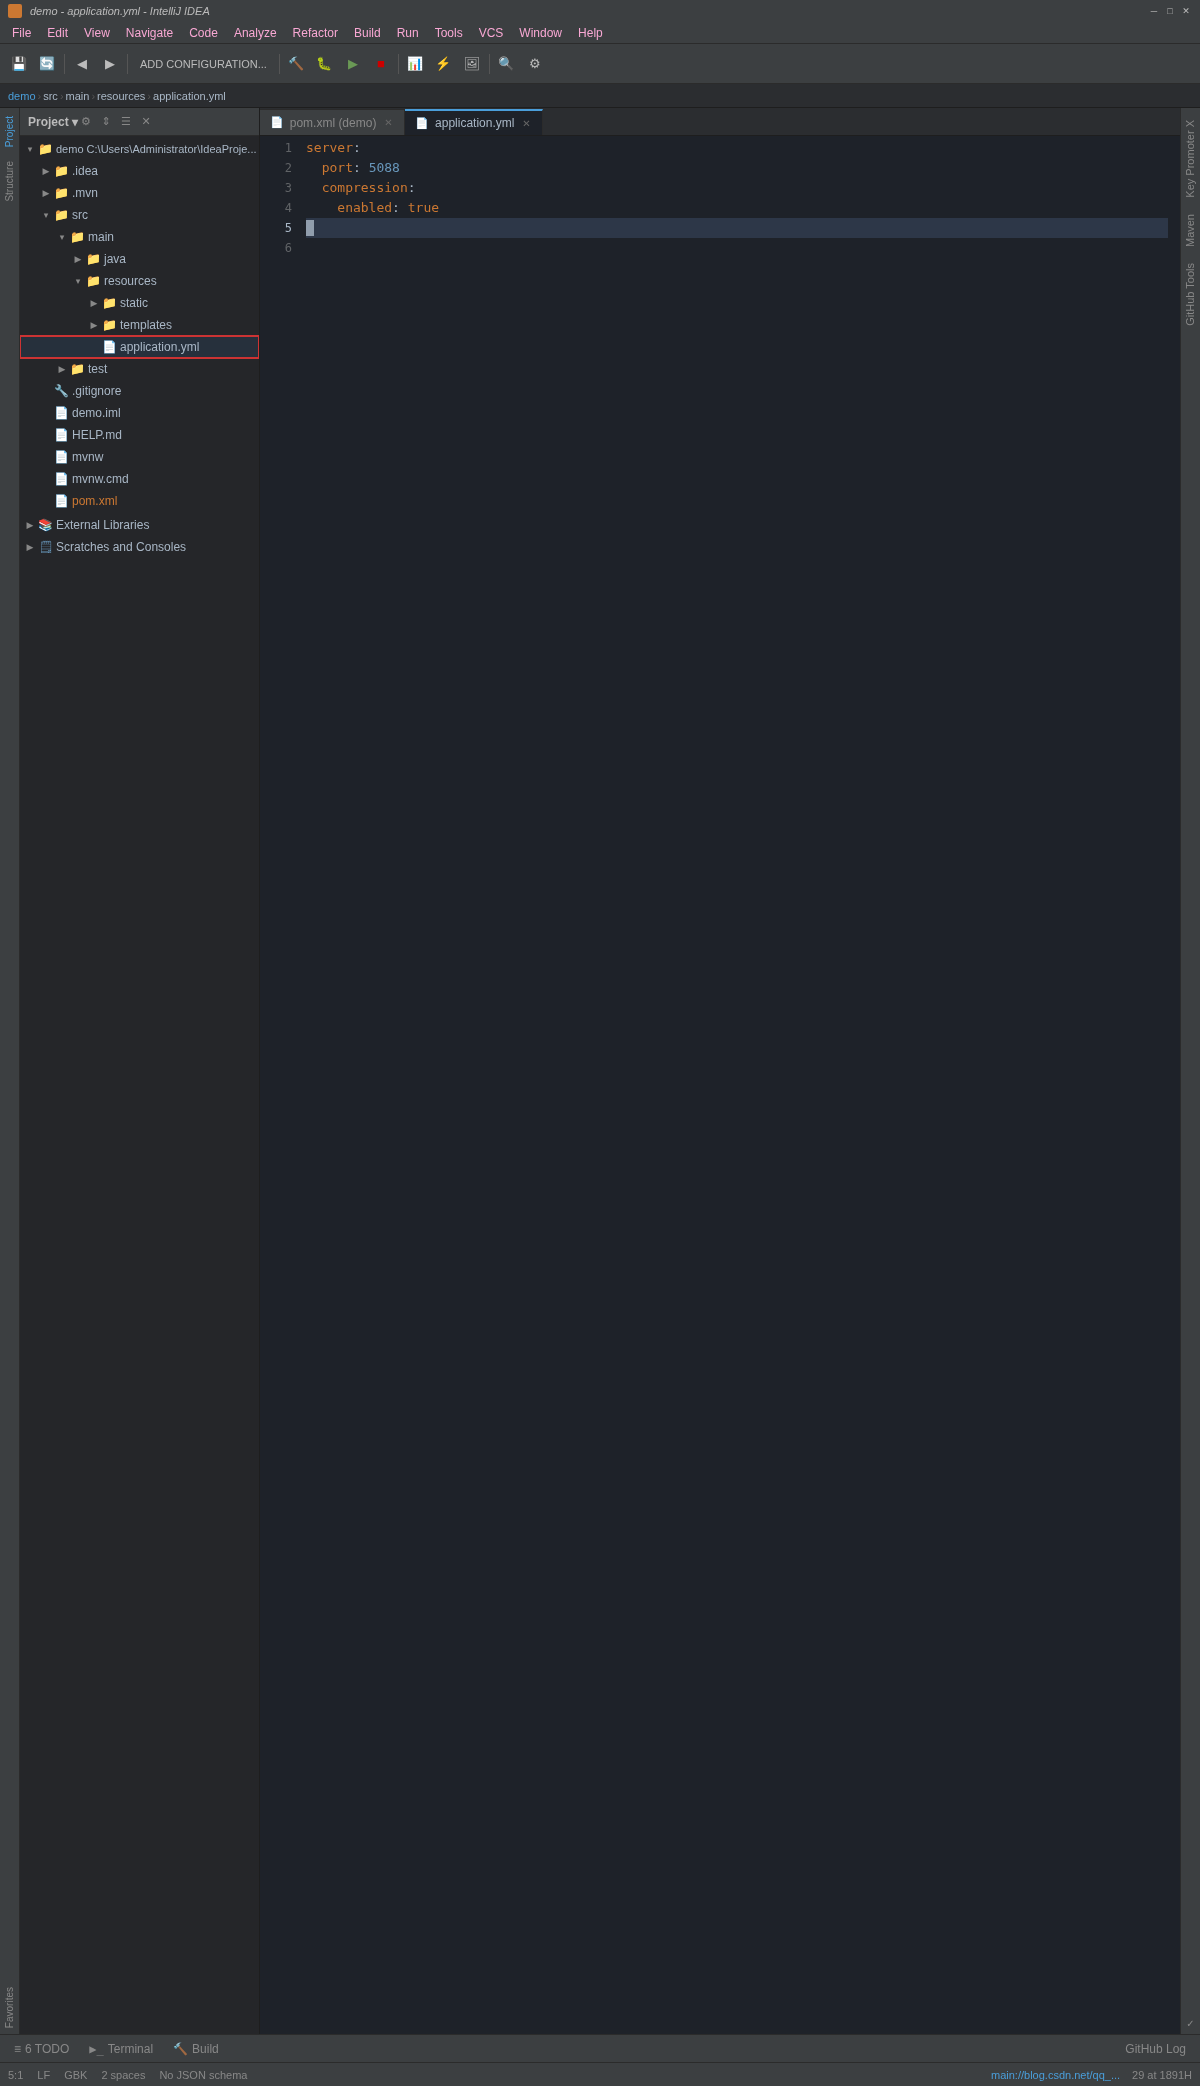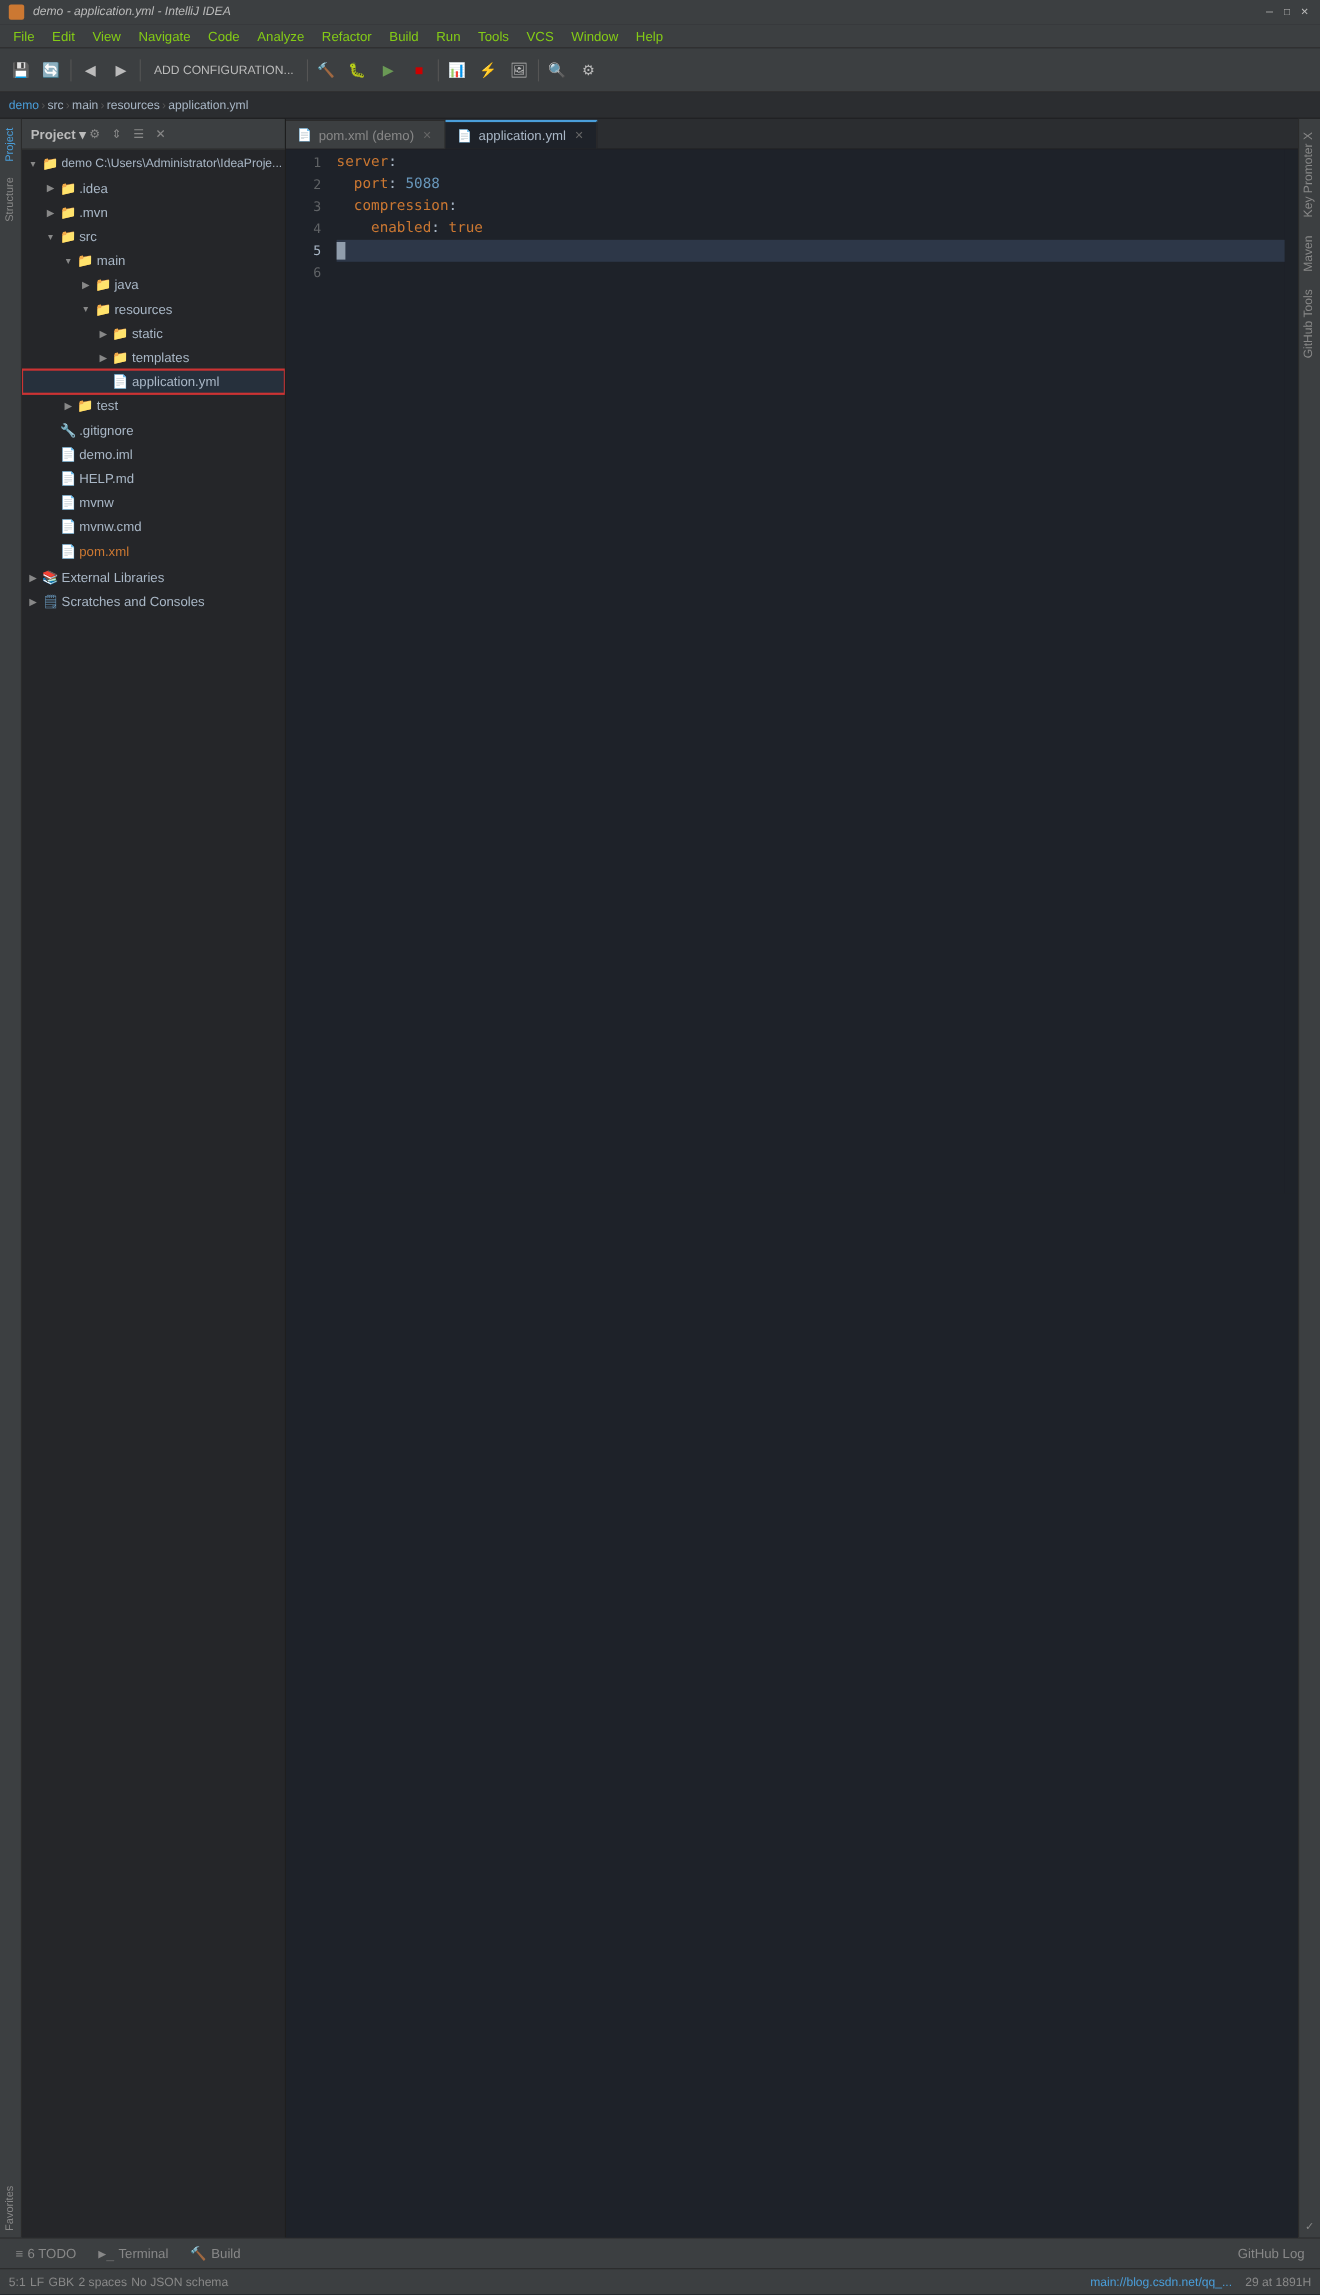--- a/index.html
+++ b/index.html
@@ -61,21 +61,21 @@
       display: flex;
       align-items: center;
       padding: 0 4px;
       border-bottom: 1px solid #2b2b2b;
     }
     .menu-item {
       padding: 0 8px;
       height: 100%;
       display: flex;
       align-items: center;
-      color: #84cc16;
+      color: #f9a8d4;
       font-size: 12px;
       cursor: pointer;
     }
 
     
     .toolbar {
       height: 40px;
       background: #3c3f41;
       display: flex;
       align-items: center;
@@ -337,21 +337,21 @@
       display: flex;
       align-items: center;
       justify-content: space-between;
       padding: 0 8px;
       font-size: 11px;
       color: #888;
     }
     .status-left {
       display: flex;
       align-items: center;
-      gap: 4px;
+      gap: 14px;
     }
     .status-right {
       display: flex;
       align-items: center;
       gap: 12px;
     }
     .status-item {
       display: flex;
       align-items: center;
       gap: 3px;

